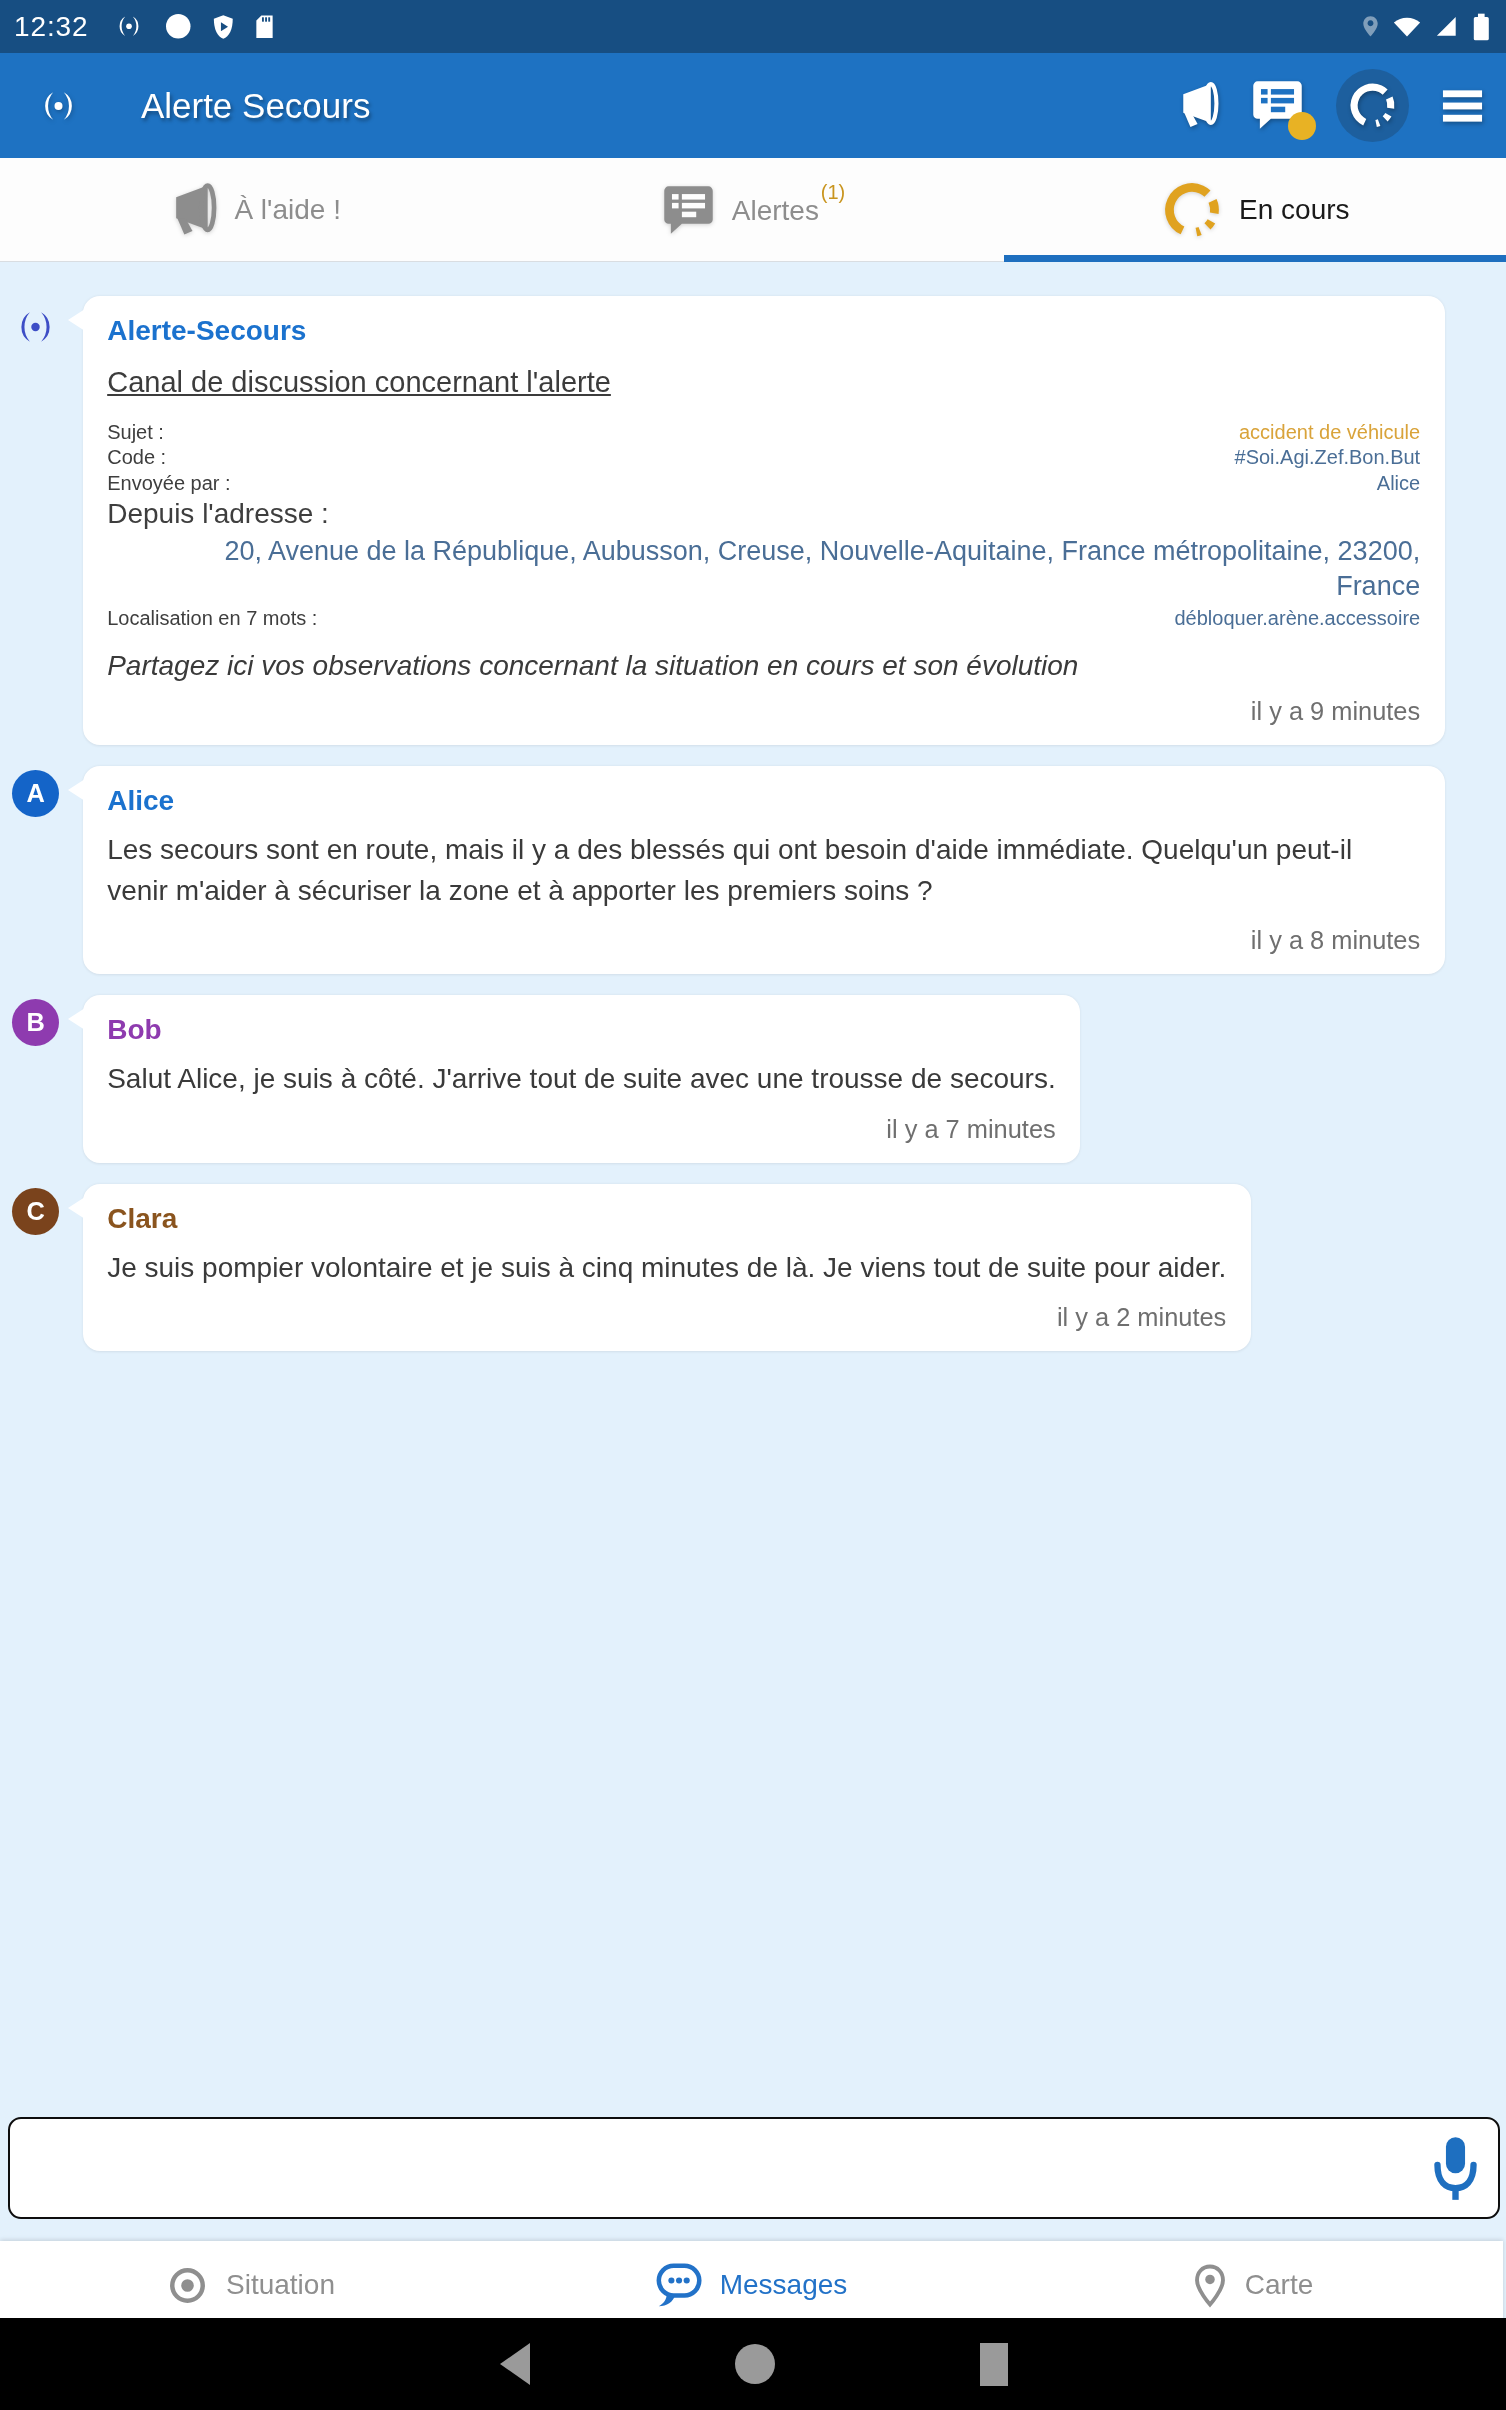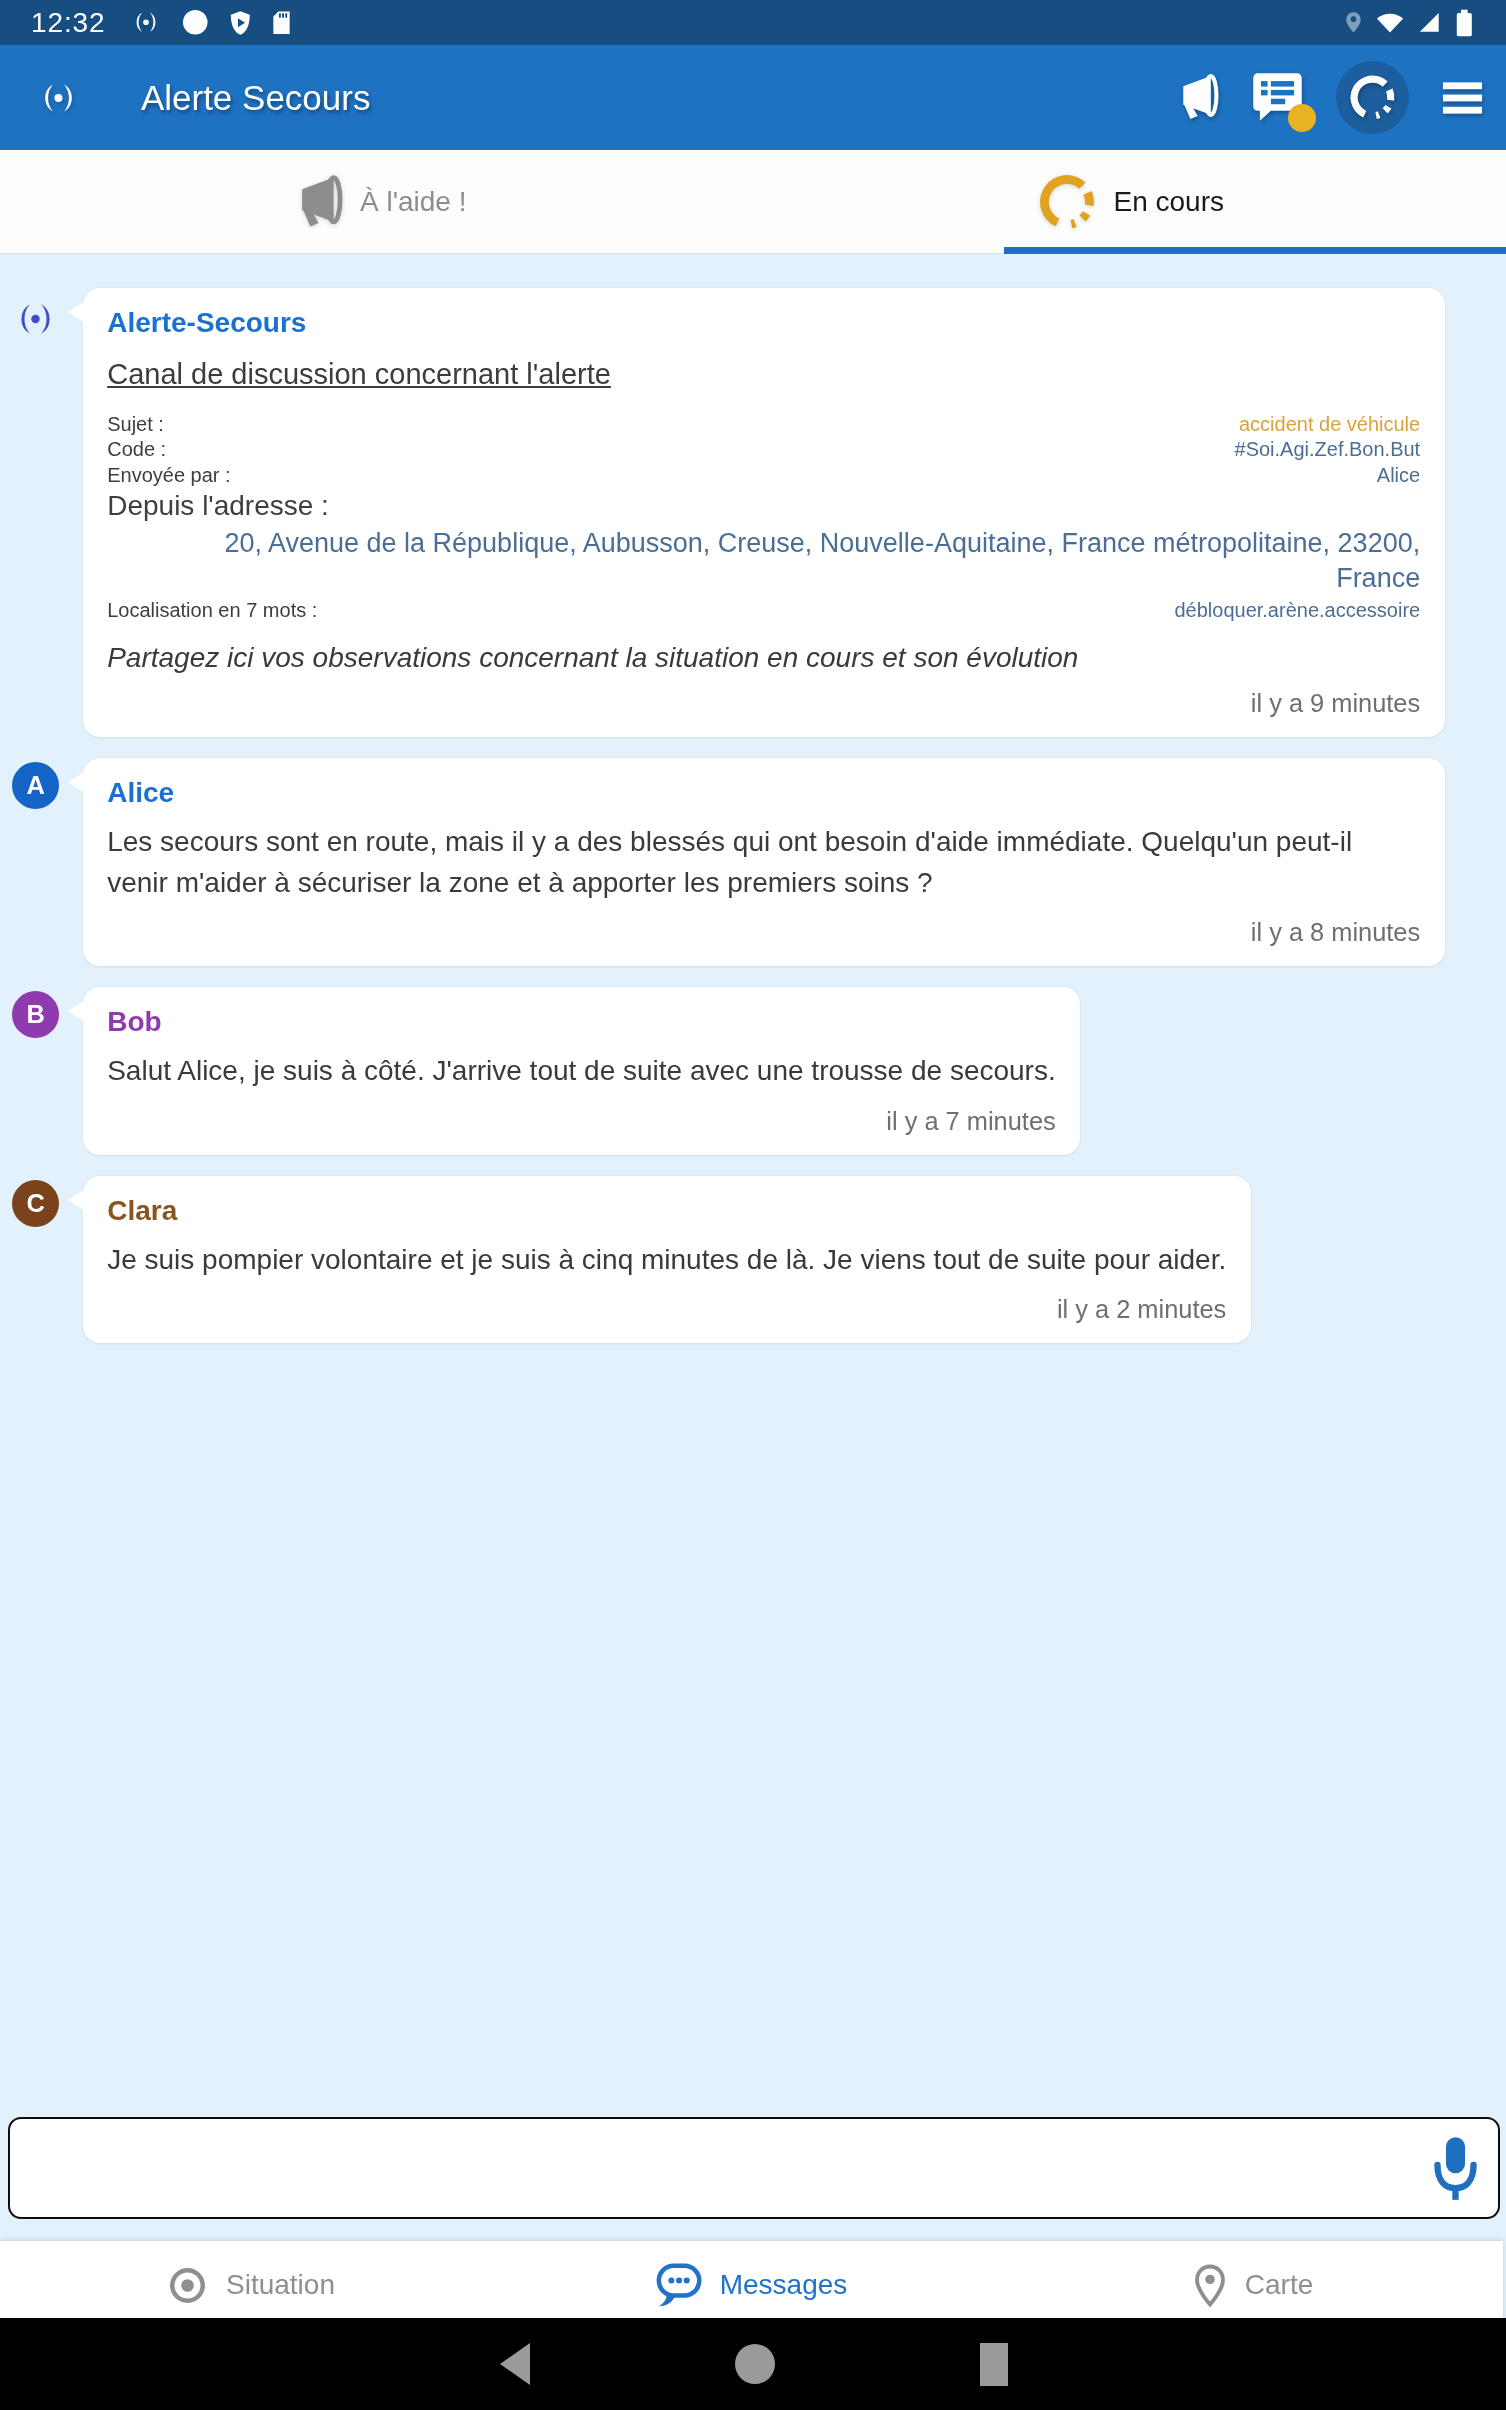--- a/index.html
+++ b/index.html
@@ -1,21 +1,21 @@
 <!DOCTYPE html>
 <html style="font-size:15px"><head>
 <meta charset="utf-8">
 <style>
   html,body{margin:0;padding:0;background:#000;}
   .screen{position:relative;width:1507px;height:2411px;background:#E3F1FC;
     font-family:"Liberation Sans",sans-serif;overflow:hidden;}
 
   
-  .statusbar{height:45px;background:#174E82;display:flex;align-items:center;
-    color:#fff;padding:0 31px;box-sizing:border-box;}
+  .statusbar{height:53px;background:#174E82;display:flex;align-items:center;
+    color:#fff;padding:0 14px;box-sizing:border-box;}
   .statusbar .time{font-size:28px;margin-right:24.5px;letter-spacing:0.9px;}
   .sicons{display:flex;align-items:center;gap:21px;}
   .statusbar .right{margin-left:auto;display:flex;align-items:center;gap:13px;}
 
   
   .appbar{height:105px;background:#1E72C2;display:flex;align-items:center;
     padding:0 22.6px;box-sizing:border-box;color:#fff;}
   .appbar .logo{margin-left:11.3px;filter:drop-shadow(1.9px 2.8px 1.9px rgba(0,0,0,.25));}
   .appbar .title{font-size:35px;margin-left:58px;font-weight:500;
     text-shadow:1.9px 2.8px 3.8px rgba(0,0,0,.35);}
@@ -232,20 +232,26 @@
     </span>
   </div>
 
   <div class="tabs">
     <div class="tab">
       <svg width="56" height="56" fill="#8D8D8D" viewBox="0 0 60 60">
           <use href="#i-megaphone"></use>
         </svg>
       <span>À l'aide !</span>
     </div>
+    <div class="tab">
+      <svg width="53" height="51" fill="#8D8D8D" style="--lines:#FDFDFD" viewBox="0 0 56 54">
+          <use href="#i-chatlist"></use>
+        </svg>
+      <span><span>Alertes</span><span class="sup">(1)</span></span>
+    </div>
     <div class="tab active">
       <svg width="60" height="60" style="color:#E0A21F" viewBox="0 0 64 64">
           <use href="#i-spinner"></use>
         </svg>
       <span>En cours</span>
     </div>
     <div class="tab-underline"></div>
   </div>
 
   <div class="thread">

